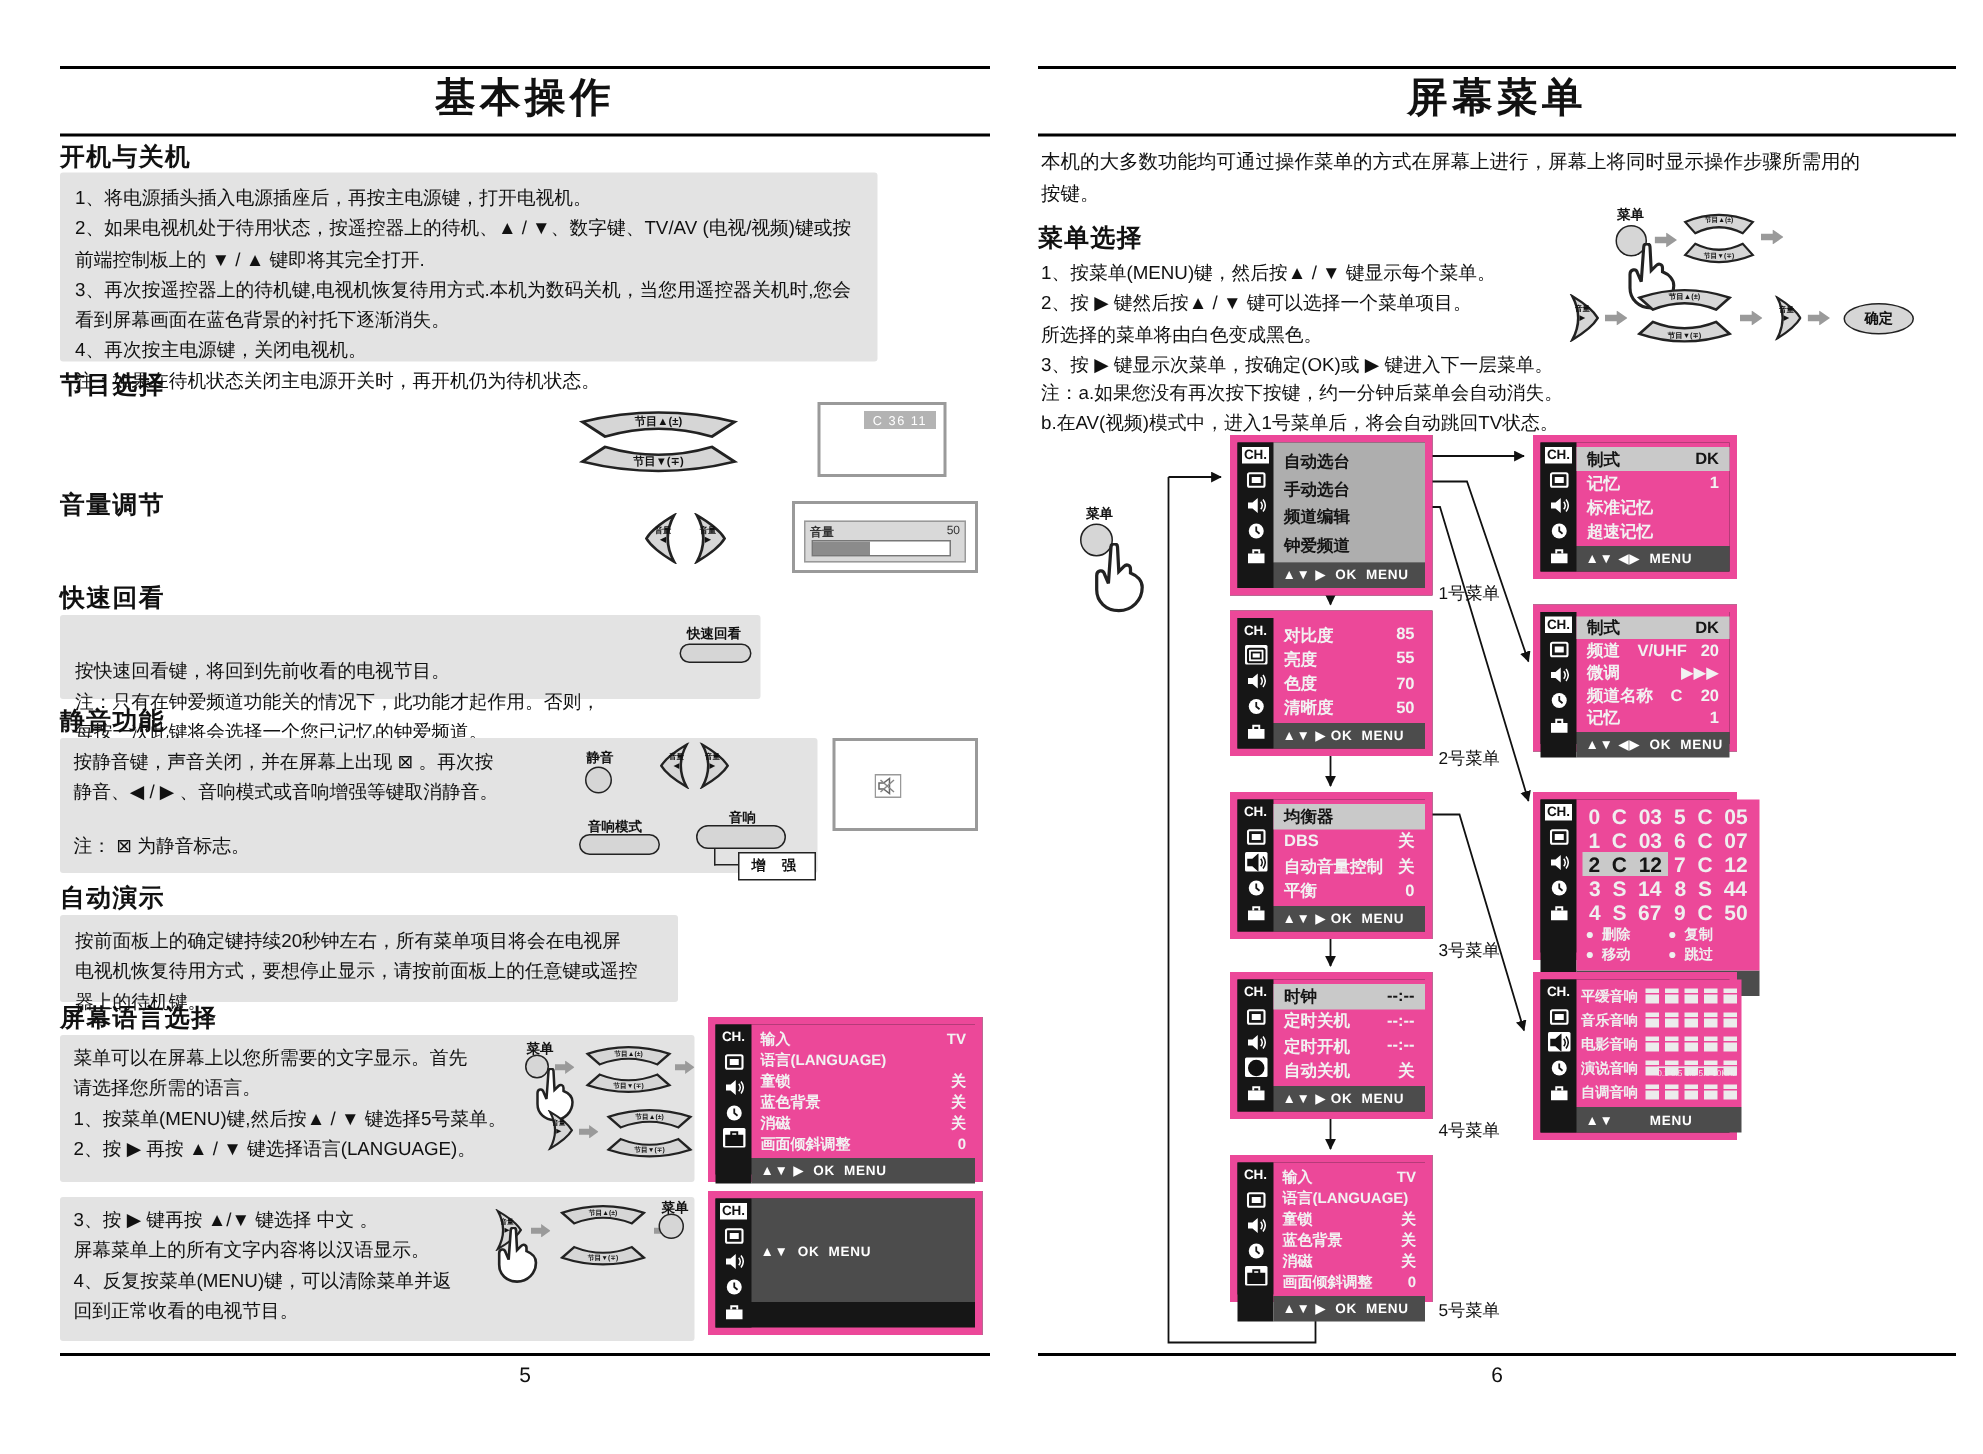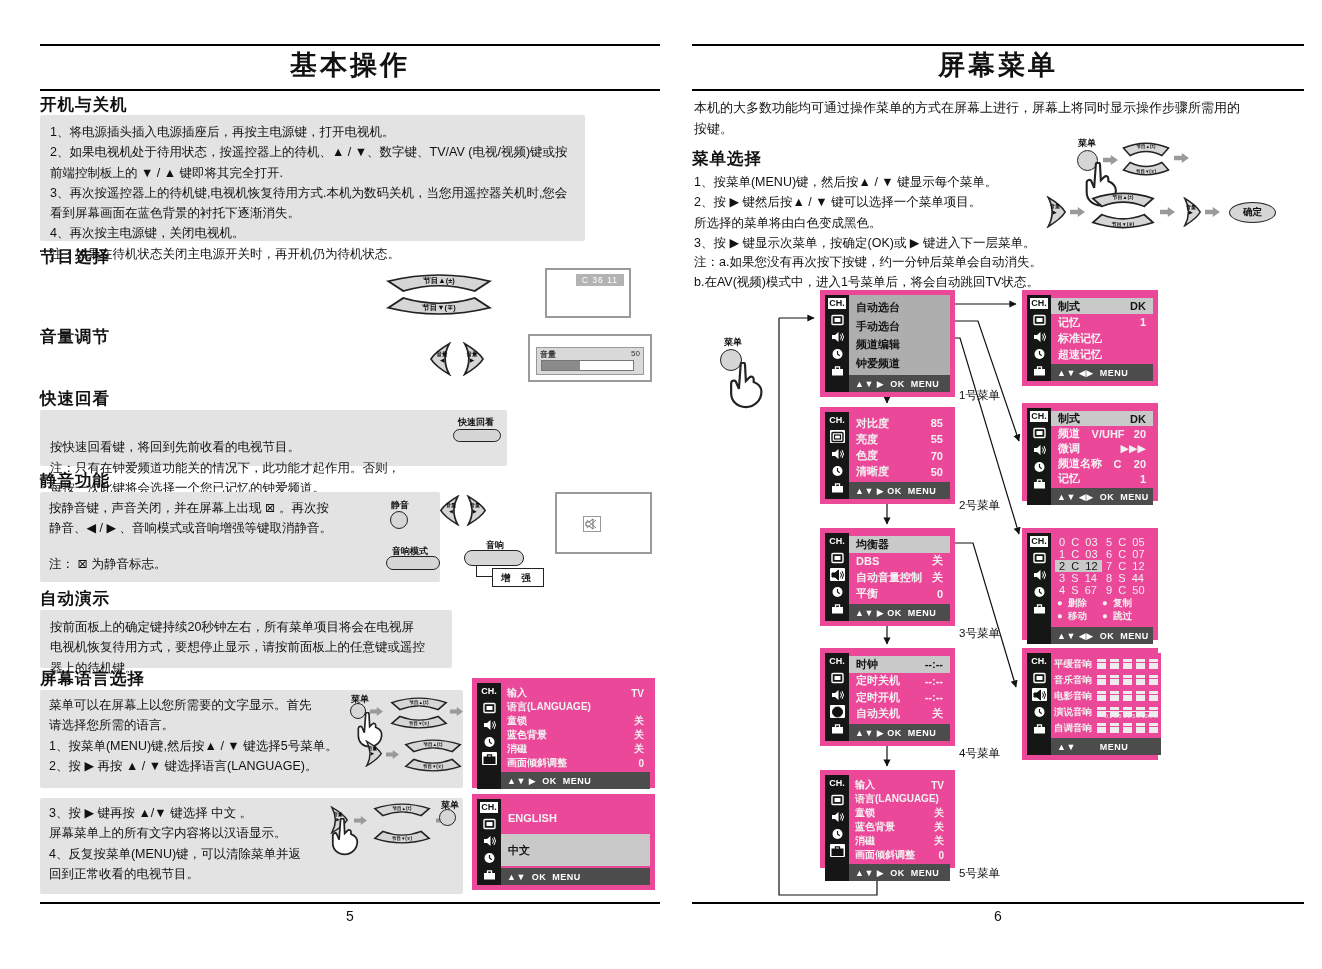--- a/index.html
+++ b/index.html
@@ -66,21 +66,21 @@
   .osd-body.dark1{background:#aeaeae;}
   .osd-bar{grid-column:2;background:#4c4c4c;color:#fff;font-size:9px;font-weight:bold;
            display:flex;align-items:center;padding-left:6px;white-space:pre;letter-spacing:.5px;}
   .osd-row{flex:1;display:flex;justify-content:space-between;align-items:center;
            padding:0 7px;font-size:11px;font-weight:bold;color:#f2f2f2;}
   .osd-body.dark1 .osd-row{color:#151515;}
   .osd-row.hl{background:#c9c9c9;color:#151515;}
   .osd-body.small .osd-row{font-size:10px;padding:0 6px;}
   .osd-row .mv{white-space:pre;}
   .chan-grid{display:grid;grid-template-columns:1fr 1fr;padding:1px 4px;flex:1;}
-  .chan{font-size:11px;font-weight:normal;color:#efefef;white-space:pre;display:flex;align-items:center;padding:0 4px;}
+  .chan{font-size:14px;font-weight:bold;color:#efefef;white-space:pre;display:flex;align-items:center;padding:0 4px;justify-content:center;}
   .chan.hl{background:#c9c9c9;color:#151515;}
   .legend{display:grid;grid-template-columns:1fr 1fr;padding:0 6px 2px 6px;}
   .lg{font-size:9.5px;font-weight:bold;color:#efefef;white-space:pre;display:flex;align-items:center;}
   .eq-row{flex:1;display:flex;align-items:center;gap:4px;padding:0 3px;}
   .eqlab{font-size:9.5px;font-weight:bold;color:#efefef;white-space:nowrap;}
   .eq{display:grid;grid-template-columns:repeat(5,9px);column-gap:4px;margin-left:1px;}
   .eq i{height:10px;box-sizing:border-box;border-top:3px solid #ececec;border-bottom:3px solid #ececec;
         background:linear-gradient(#ececec,#ececec) center/100% 3px no-repeat;}
   .eq-scale{position:absolute;right:3px;bottom:19px;font-size:5.5px;color:#f0f0f0;
             border-top:1px solid #e8e8e8;padding-top:1px;white-space:pre;}
@@ -160,21 +160,21 @@
     <div class="h2" style="top:388px">快速回看</div>
     <div class="bx" style="top:410px;width:467px;height:56px">
       <span>按快速回看键，将回到先前收看的电视节目。
 注：只有在钟爱频道功能关的情况下，此功能才起作用。否则，
       每按一次此键将会选择一个您已记忆的钟爱频道。</span>
     </div>
     <div class="blab" style="left:405px;top:416px;width:62px">快速回看</div>
     <div class="pill" style="left:413px;top:429px;width:48px;height:13px"></div>
 
     <div class="h2" style="top:470px">静音功能</div>
-    <div class="bx" style="top:492px;width:400px;height:90px;padding:1px">
+    <div class="bx" style="top:492px;width:505px;height:90px;padding:1px">
       <div class="txt" style="left:9px;top:6px;width:330px">按静音键，声音关闭，并在屏幕上出现 ⊠ 。再次按
 静音、◀ / ▶ 、音响模式或音响增强等键取消静音。</div>
       <div class="txt" style="left:9px;top:62px">注： ⊠   为静音标志。</div>
       <div class="blab" style="left:345px;top:6px;width:30px">静音</div>
       <div class="round" style="left:350px;top:19px;width:18px;height:18px"></div>
       <div class="wedge" style="left:400px;top:3px;width:22px;height:31px">
         <svg viewBox="0 0 26 44" preserveAspectRatio="none">
             <use href="#p-wdg-l" fill="#d6d6d6" stroke="#222" stroke-width="2"></use>
           </svg>
         <span class="wl" style="font-size:5px"><span>音量</span><br><span>◀</span></span>
@@ -361,30 +361,20 @@
               <path d="M6.5 3 v3 l2.2 1.8" stroke="#161616" stroke-width="1.2" fill="none"></path>
             </svg>
           </span>
         <span class="sic">
             <svg viewBox="0 0 13 12">
               <rect class="f" x="1" y="4" width="11" height="6.5" fill="#fff"></rect>
               <path d="M4.5 4 V1.8 h4 V4" fill="none" stroke="#fff" stroke-width="1.3"></path>
             </svg>
           </span>
       </div>
-      <div class="osd-body" style="justify-content:flex-start">
-          <div class="osd-row">
-            <span class="ml">ENGLISH</span>
-            <span class="mv"></span>
-          </div>
-          <div class="osd-row hl">
-            <span class="ml">中文</span>
-            <span class="mv"></span>
-          </div>
-        </div>
       <div class="osd-bar">▲▼  OK  MENU</div>
     </div>
 
     <div class="hr" style="top:902px;left:0;width:620px;height:1.5px"></div>
     <div class="pageno" style="top:908px">5</div>
   </div>
 
   <div class="page pg-right">
     <div class="hr" style="top:44px;left:0;width:612px;height:2px"></div>
     <div class="ptitle">屏幕菜单</div>

